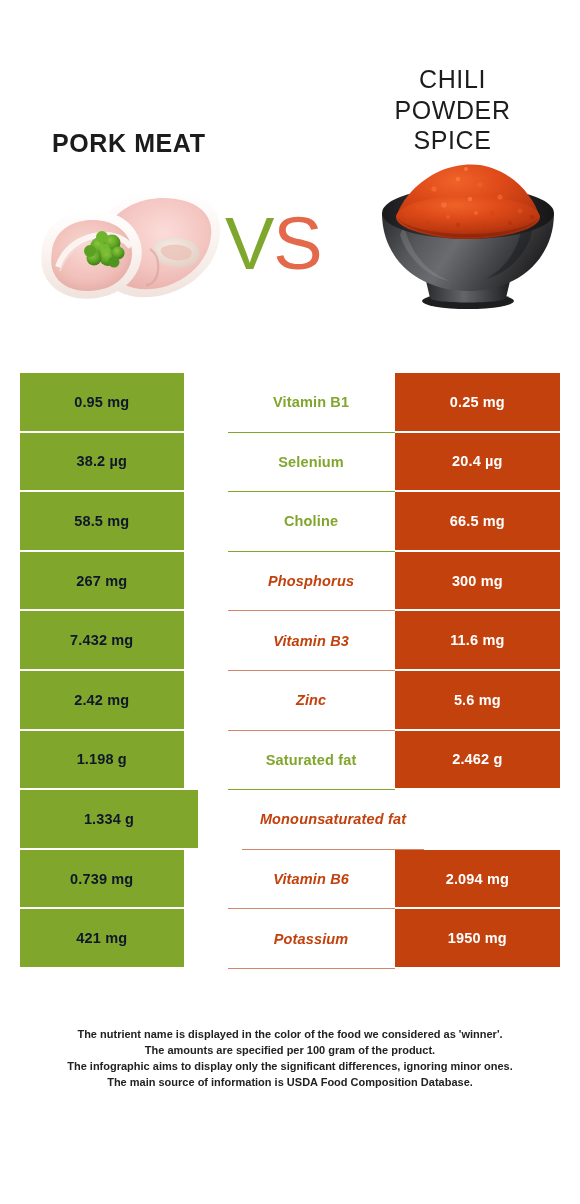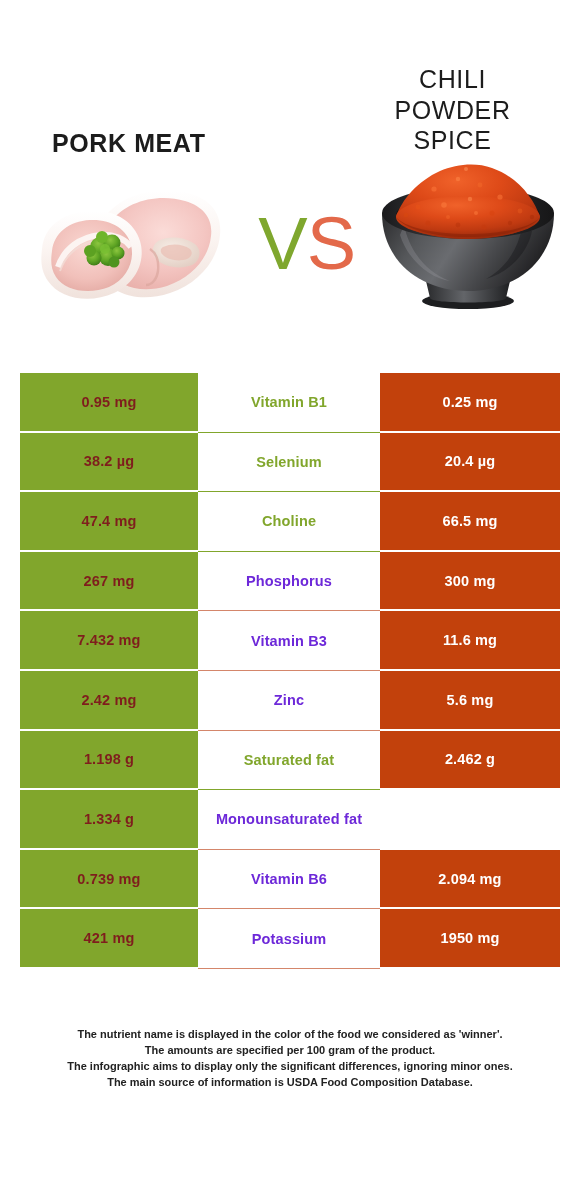--- a/index.html
+++ b/index.html
@@ -40,21 +40,21 @@
 
   
   #vs {
     position:absolute;
     left:225px; top:203px;
     width:130px; height:82px;
     font-size:74px;
     font-weight:400;
     letter-spacing:-1px;
     line-height:82px;
-    text-align:right;
+    text-align:left;
     font-family:"Liberation Sans", sans-serif;
   }
   #vs .v { color:#7FA72E; }
   #vs .s { color:#E3694A; }
 
   
   #table {
     position:absolute;
     left:20px; top:373px;
     width:540px;
@@ -65,33 +65,33 @@
     height:59.6px;
   }
   .cell {
     display:flex;
     align-items:center;
     justify-content:center;
     font-size:14.5px;
     font-weight:bold;
     letter-spacing:0.15px;
   }
-  .cell.left  { width:178px; background:#81A62C; color:#7f1d1d;
+  .cell.left  { width:178px; background:#81A62C; color:#0f172a;
                 border-bottom:2px solid #ffffff; }
   .cell.mid   { width:182px; background:#ffffff; }
   .cell.right { width:180px; background:#c2410c; color:#ffffff;
                 border-bottom:2px solid #ffffff; }
 
   
-  .cell.mid { border-bottom:1px solid #81A62C; }
+  .cell.mid { border-bottom:1px solid #81A62C;margin-left:44px; }
   .row.win-chili .cell.mid { border-bottom:1px solid #D4866B; }
 
   .cell.mid .nutrient { font-weight:bold; font-size:14.5px; }
   .row.win-pork  .cell.mid .nutrient { color:#81A62C; }
-  .row.win-chili .cell.mid .nutrient { color:#6d28d9; }
+  .row.win-chili .cell.mid .nutrient { color:#c2410c;font-style:italic; }
 
   
   #footer {
     position:absolute;
     left:24px; top:1026px;
     width:532px;
     text-align:center;
     color:#222222;
     font-size:11px;
     line-height:1.47;
@@ -260,21 +260,21 @@
         <div class="cell right">0.25 mg</div>
       </div>
       <div class="row win-pork">
         <div class="cell left">38.2 µg</div>
         <div class="cell mid">
           <span class="nutrient">Selenium</span>
         </div>
         <div class="cell right">20.4 µg</div>
       </div>
       <div class="row win-pork">
-        <div class="cell left">47.4 mg</div>
+        <div class="cell left">58.5 mg</div>
         <div class="cell mid">
           <span class="nutrient">Choline</span>
         </div>
         <div class="cell right">66.5 mg</div>
       </div>
       <div class="row win-chili">
         <div class="cell left">267 mg</div>
         <div class="cell mid">
           <span class="nutrient">Phosphorus</span>
         </div>

